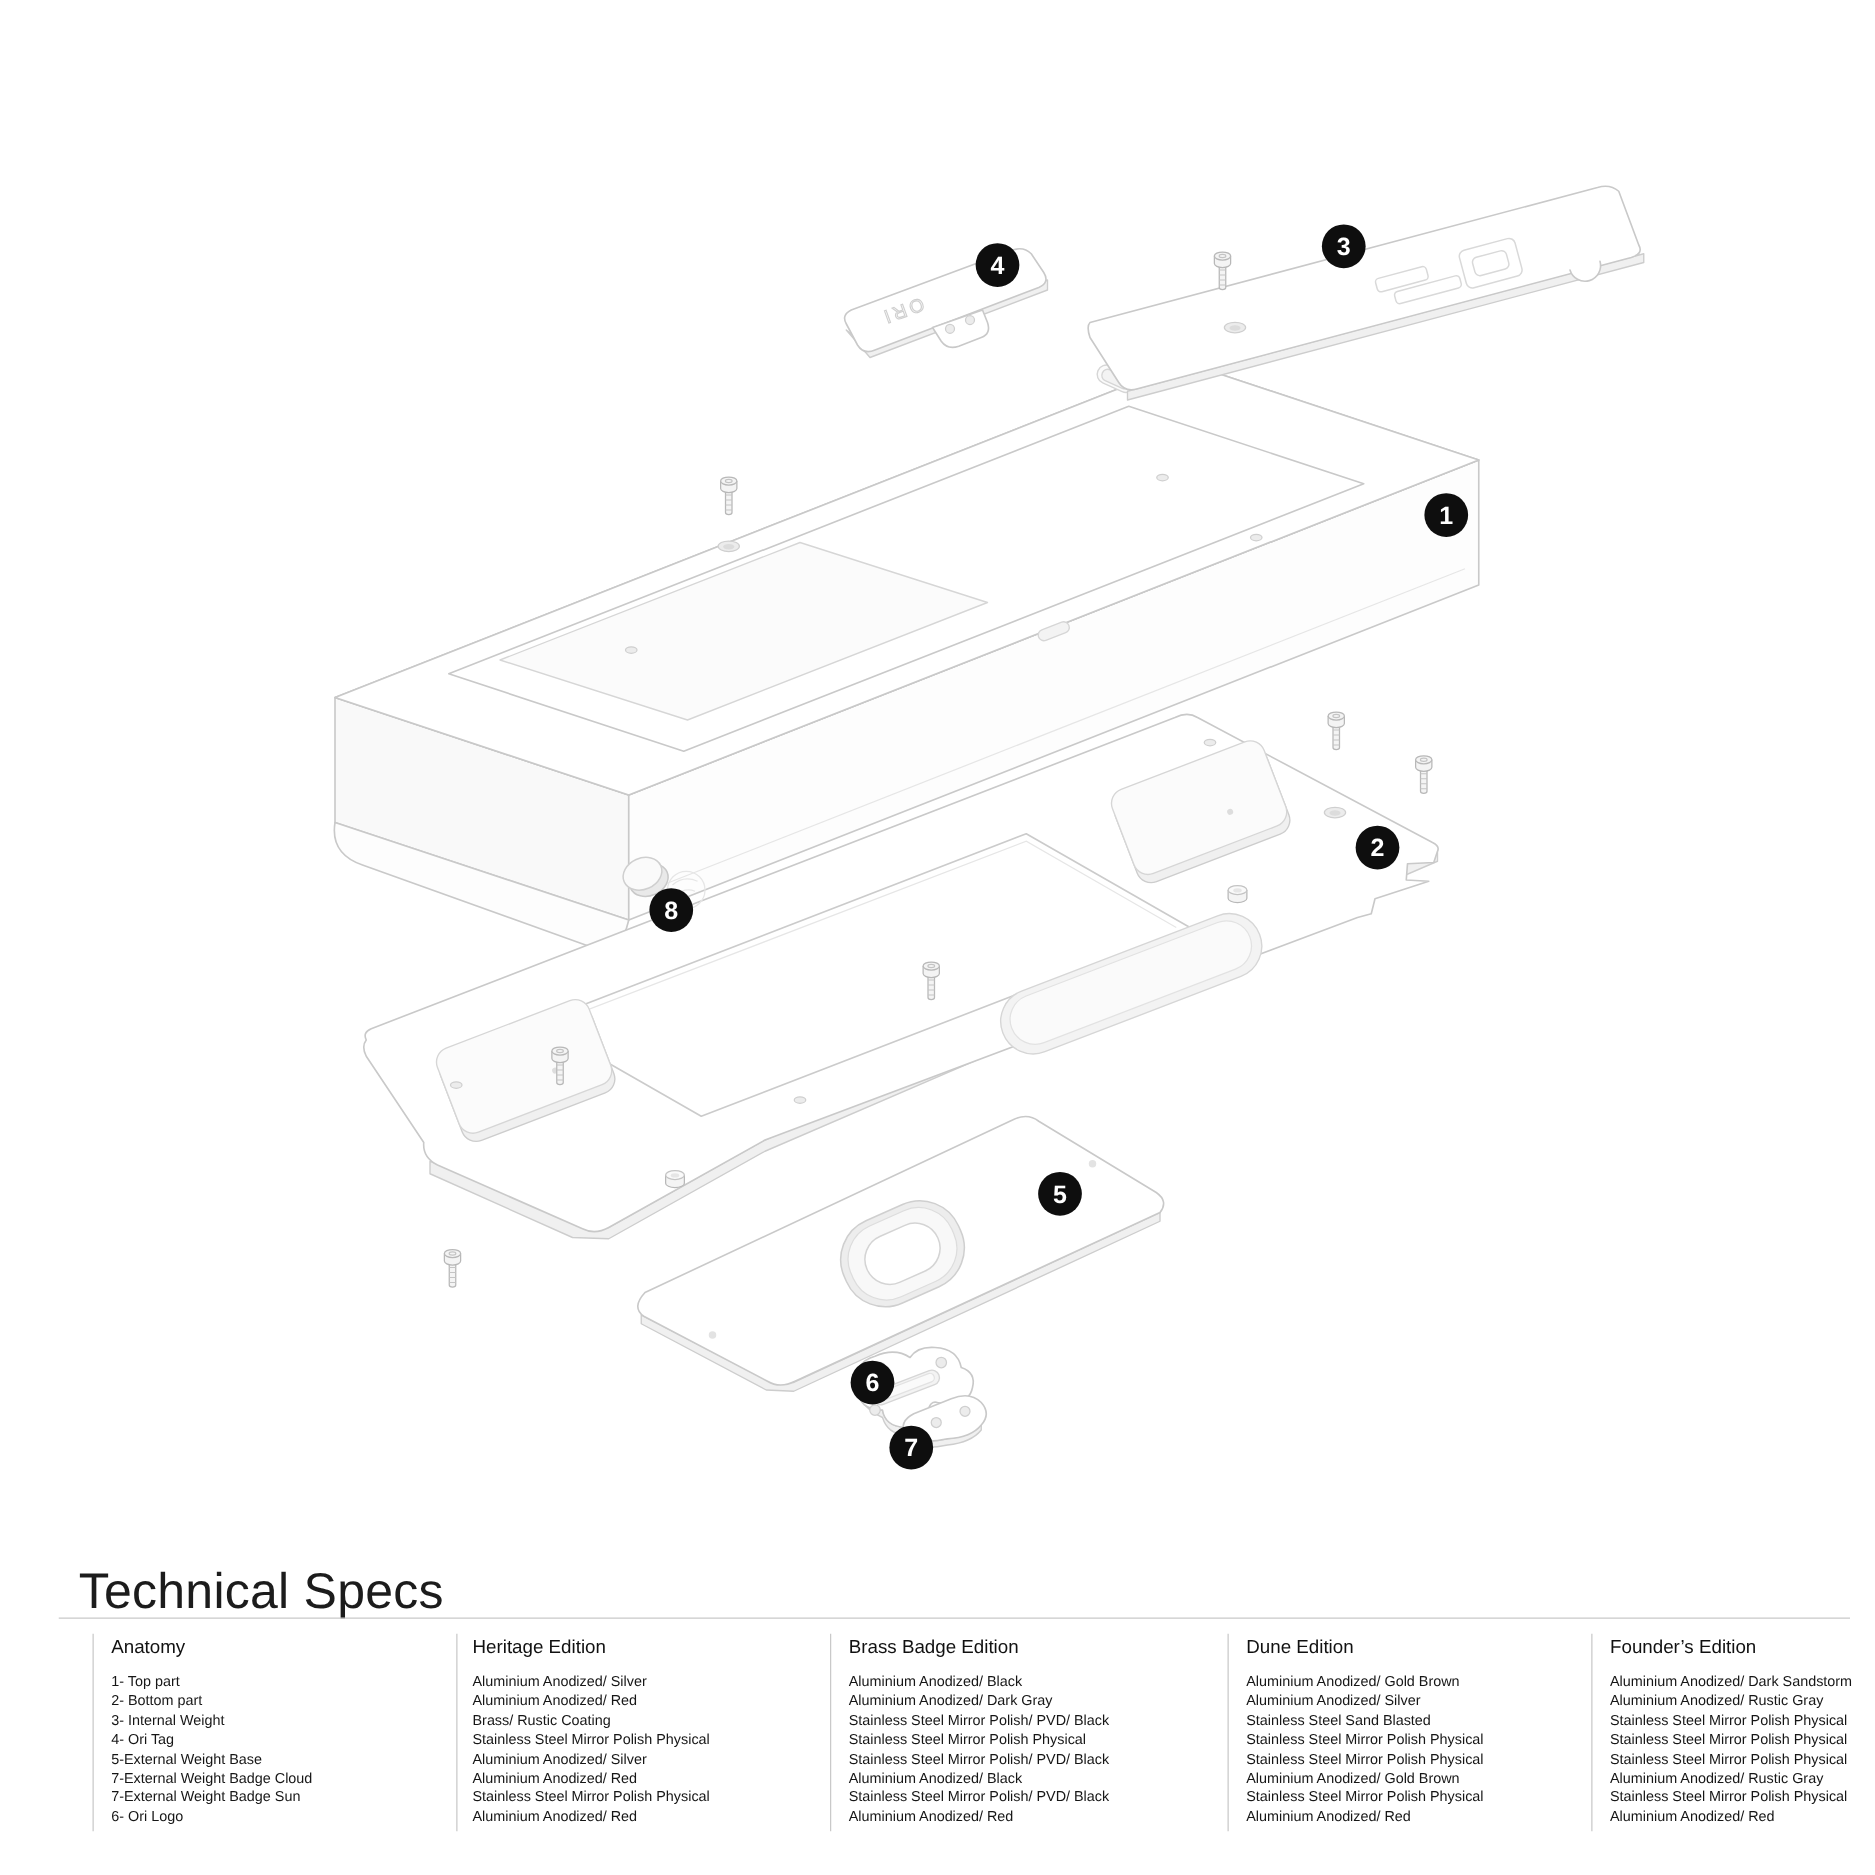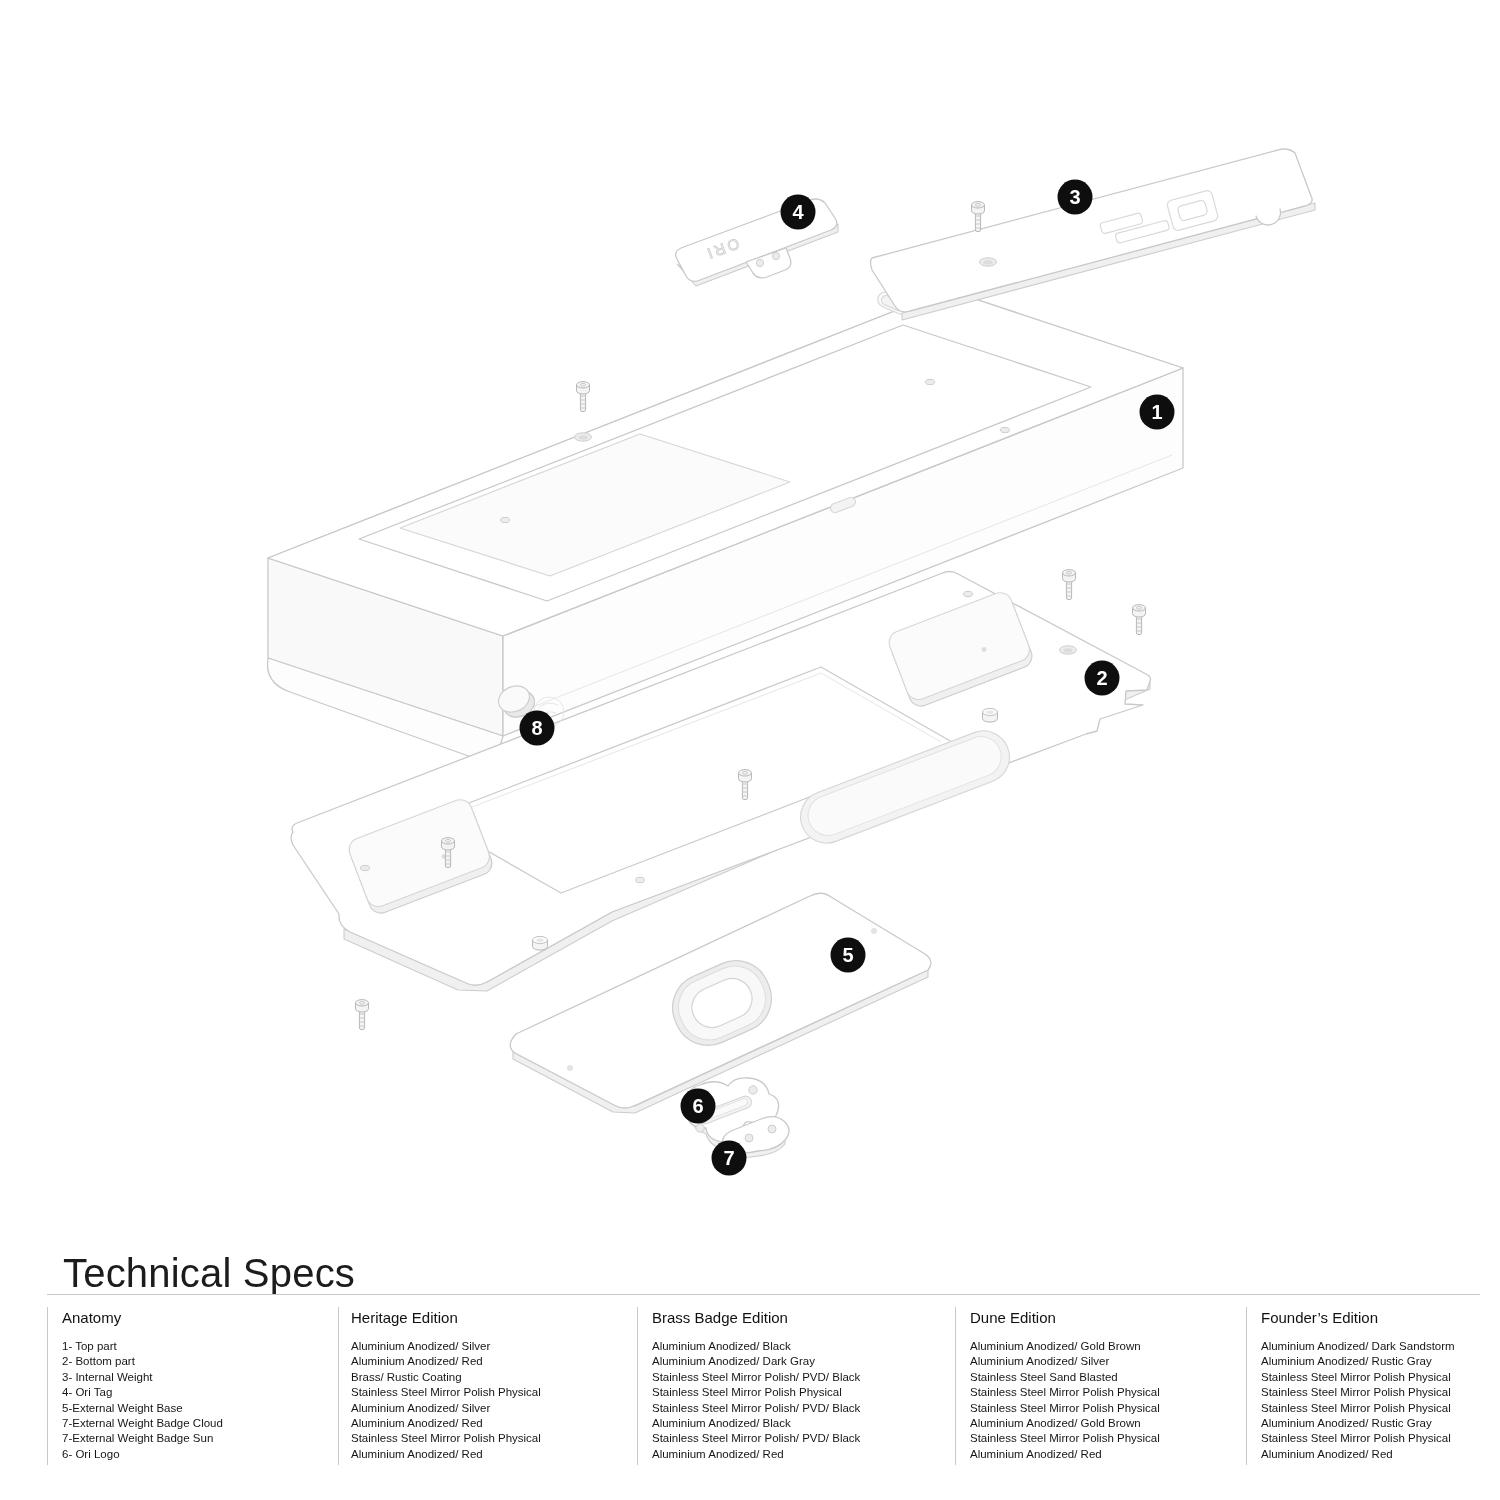--- a/index.html
+++ b/index.html
@@ -27,21 +27,21 @@
   .oritxt{font-size:15px;letter-spacing:3px;fill:#ffffff;stroke:#cfcfcf;stroke-width:.9;font-family:"Liberation Sans",sans-serif;}
 
   
   .title{position:absolute;left:47px;top:1235px;font-size:40px;font-weight:500;margin:16px;letter-spacing:.2px;color:#1c1c1c;}
   .spec-rows{position:absolute;left:47px;top:1227px;font-size:11.5px;line-height:17px;}
   .spec-label{color:#9a9a9a;display:inline-block;width:153px;}
   .spec-value{color:#1c1c1c;}
   .rule{position:absolute;left:47px;top:1294px;width:1433px;height:1px;background:#c9c9c9;}
 
   
-  .col{position:absolute;top:1307px;height:158px;border-left:1px solid #c9c9c9;padding-left:14px;box-sizing:border-box;}
+  .col{position:absolute;top:1307px;height:158px;border-left:1px solid #c9c9c9;padding-left:14px;box-sizing:border-box;margin-left:27px;}
   .col h3{margin:0;padding-top:2px;font-size:15px;font-weight:500;color:#111;}
   .rows{margin-top:13px;font-size:11.5px;line-height:15.4px;color:#161616;}
 </style>
 </head>
 <body>
 
 <div class="stage">
 
 <svg width="1500" height="1180" viewBox="0 0 1500 1180">
   <defs>

